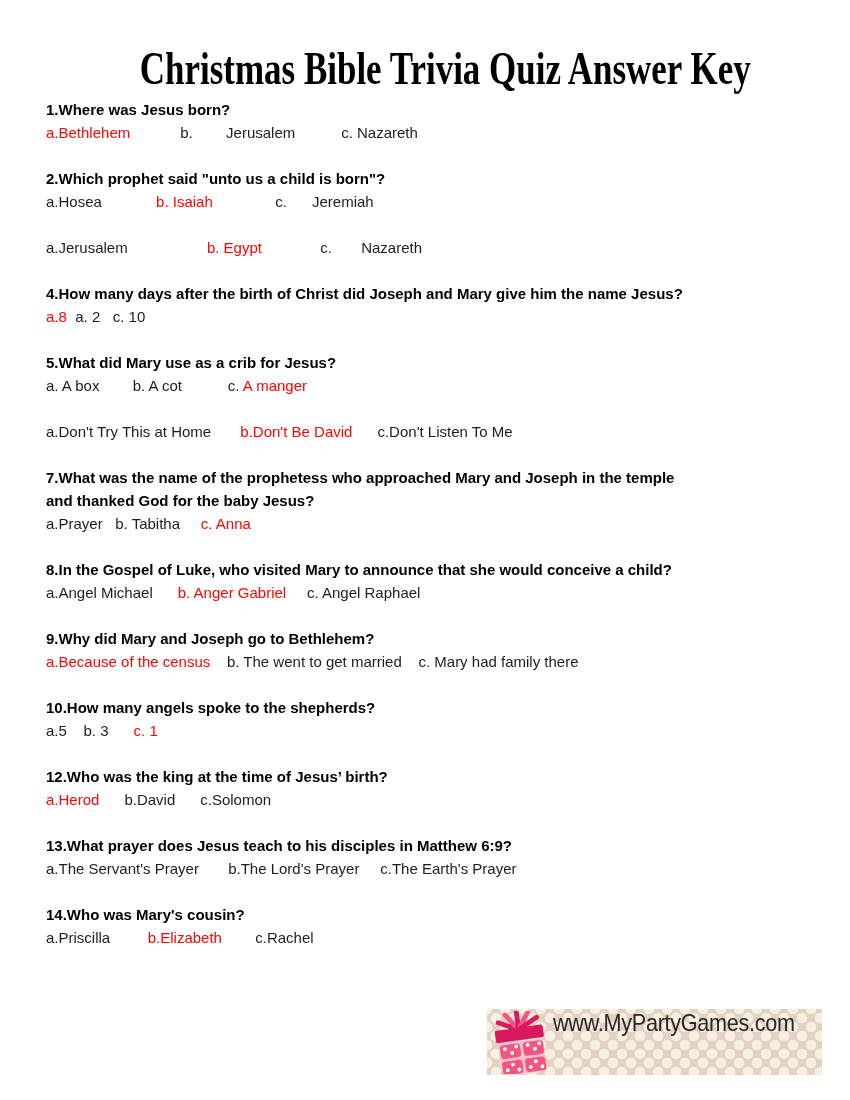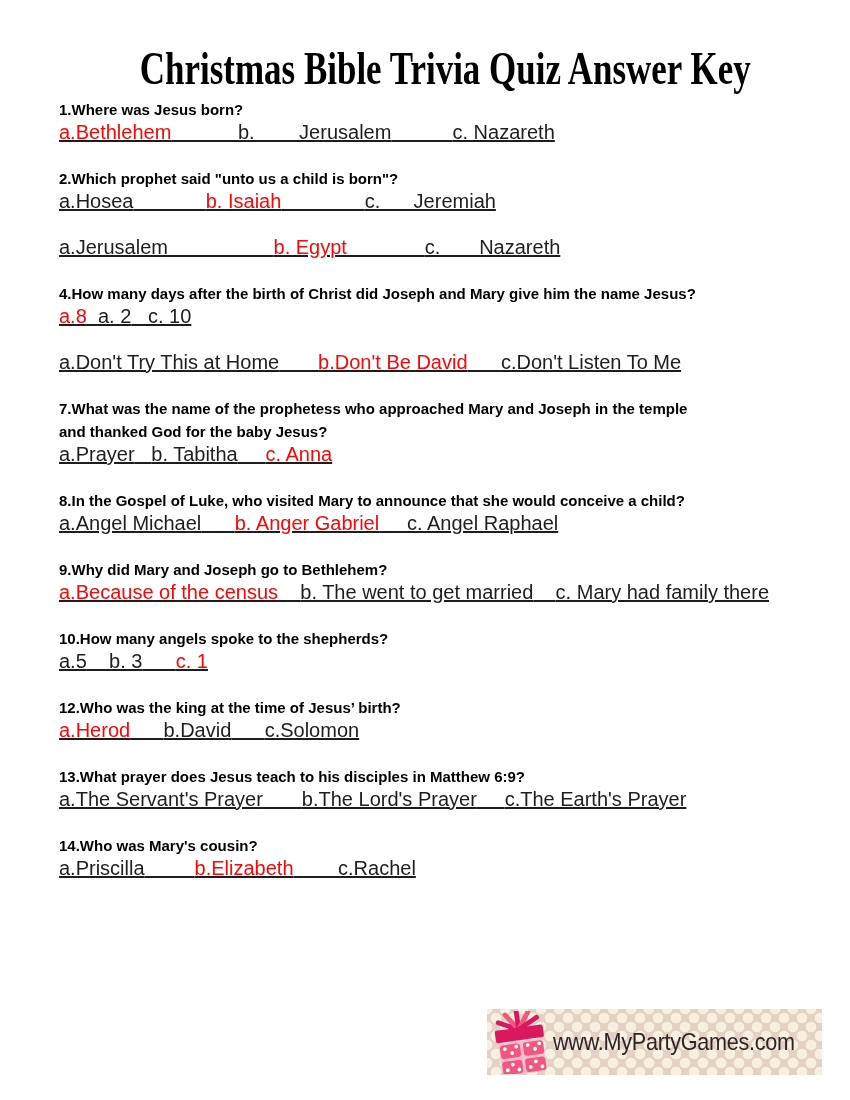--- a/index.html
+++ b/index.html
@@ -17,44 +17,43 @@
     font-family:"Liberation Serif",serif;
     font-weight:700;
     font-size:46px;
     line-height:50px;
     color:#000;
     text-align:center;
     transform:scaleX(0.76);
     transform-origin:50% 50%;
     white-space:nowrap;
   }
-  .q-block{margin:0 0 23px 14px;}
+  .q-block{margin:0 0 23px 1px;}
   .q-text{
     font-size:15px;line-height:23px;
     font-weight:700;color:#000;
     white-space:pre-wrap;
   }
   .a-line{
-    font-size:20px;line-height:23px;
+    font-size:15px;line-height:23px;
     color:#1d1d1d;
     white-space:pre-wrap;
-    text-decoration:underline;
   }
   .a-line .red{color:var(--answer-red,#fb0505);}
   .logo{
     position:absolute;
     left:487px;top:1009px;
     width:335px;height:66px;
     background-color:var(--banner-bg,#e3d2c3);
     background-image:
       radial-gradient(circle, var(--banner-dot,#f7efdf) 5px, rgba(0,0,0,0) 5.6px),
       radial-gradient(circle, var(--banner-dot,#f7efdf) 5px, rgba(0,0,0,0) 5.6px);
     background-size:18px 18px;
     background-position:0 0, 9px 9px;
-    display:flex;align-items:center;
+    display:flex;align-items:flex-start;
   }
   .gift{position:absolute;left:5px;top:2px;}
   .logo-url{
     margin-left:66px;
     font-size:24px;
     color:var(--logo-text,#2c2428);
     letter-spacing:-0.3px;
     transform:scaleX(0.9);
     transform-origin:0 50%;
     white-space:nowrap;
@@ -74,20 +73,24 @@
       <div class="q-block">
         <div class="q-text">2.Which prophet said "unto us a child is born"?</div>
         <div class="a-line"><span>a.Hosea</span>             <span class="red">b. Isaiah</span>               <span>c.      Jeremiah</span></div>
       </div>
       <div class="q-block">
         <div class="a-line"><span>a.Jerusalem</span>                   <span class="red">b. Egypt</span>              <span>c.       Nazareth</span></div>
       </div>
       <div class="q-block">
         <div class="q-text">4.How many days after the birth of Christ did Joseph and Mary give him the name Jesus?</div>
         <div class="a-line"><span class="red">a.8</span>  <span>a. 2</span>   <span>c. 10</span></div>
+      </div>
+      <div class="q-block">
+        <div class="q-text">5.What did Mary use as a crib for Jesus?</div>
+        <div class="a-line"><span>a. A box</span>        <span>b. A cot</span>           <span>c. </span><span class="red">A manger</span></div>
       </div>
       <div class="q-block">
         <div class="a-line"><span>a.Don't Try This at Home</span>       <span class="red">b.Don't Be David</span>      <span>c.Don't Listen To Me</span></div>
       </div>
       <div class="q-block">
         <div class="q-text">7.What was the name of the prophetess who approached Mary and Joseph in the temple
 and thanked God for the baby Jesus?</div>
         <div class="a-line"><span>a.Prayer</span>   <span>b. Tabitha</span>     <span class="red">c. Anna</span></div>
       </div>
       <div class="q-block">

